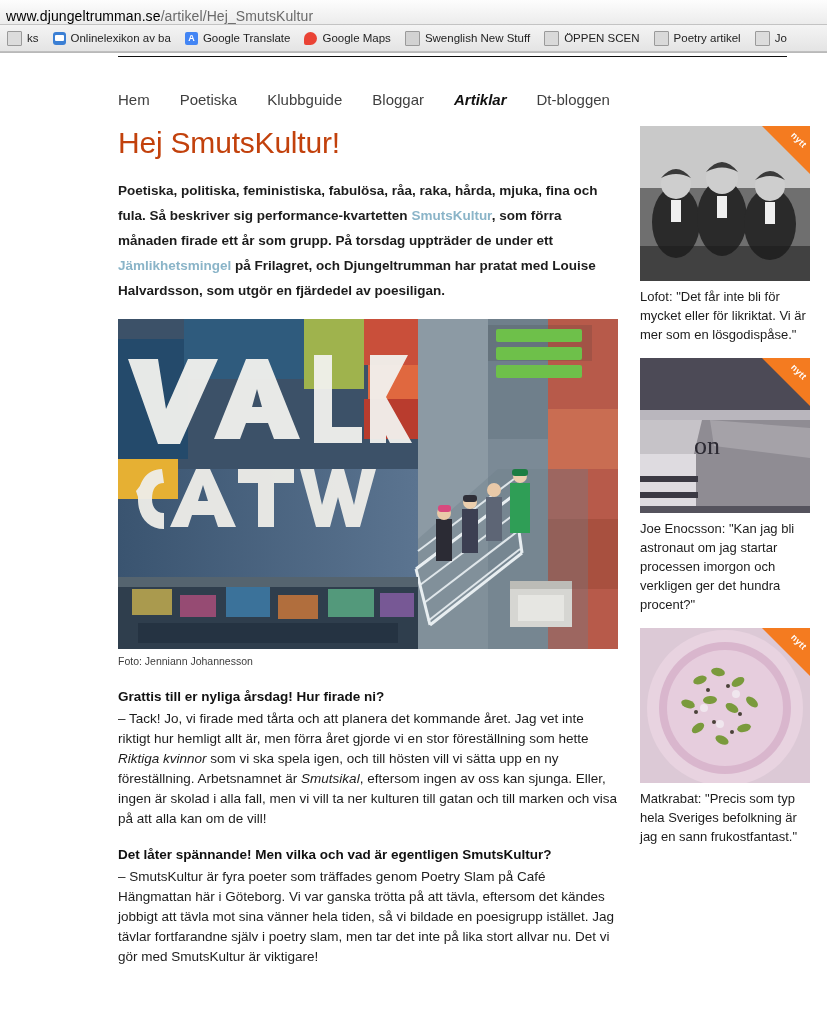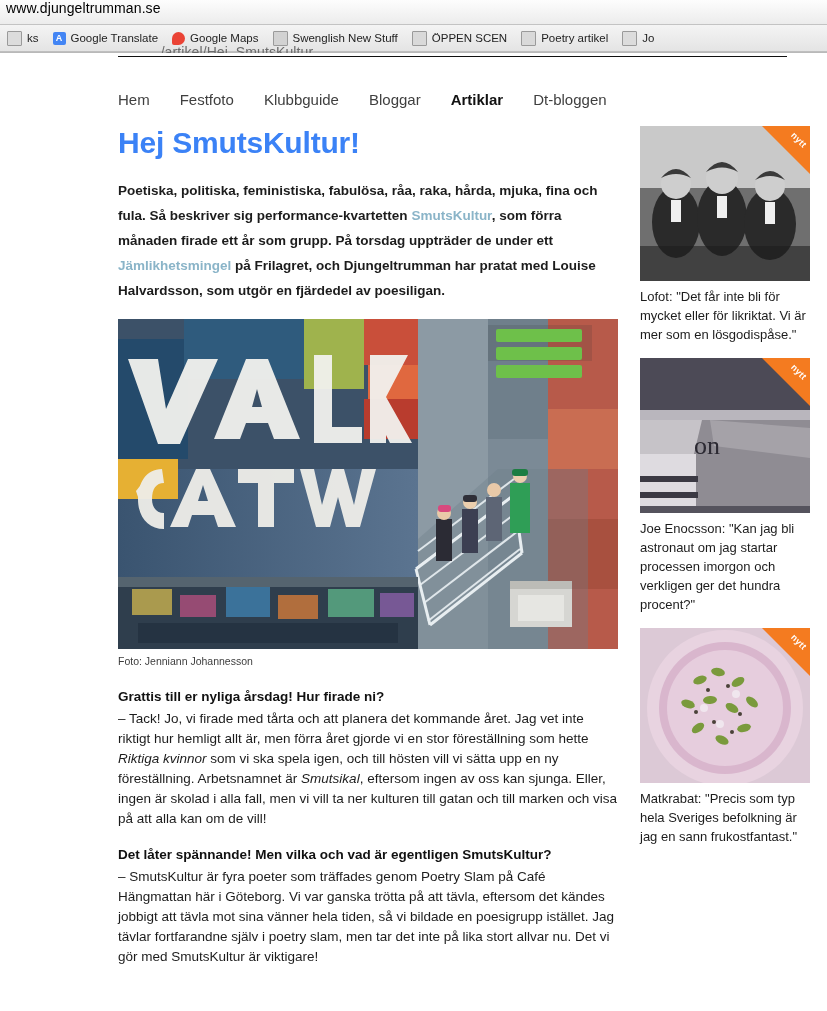--- a/index.html
+++ b/index.html
@@ -17,21 +17,21 @@
 
   
   .browser-chrome {
     width: 827px;
     background: #e9e9e9;
     border-bottom: 1px solid #b9b9b9;
   }
   .url-bar {
     height: 24px;
     display: flex;
-    align-items: flex-start;
+    align-items: flex-end;
     padding: 0 6px;
     background: linear-gradient(#fdfdfd, #ececec);
     border-bottom: 1px solid #c3c3c3;
     font-size: 14px;
     color: #222;
     letter-spacing: 0.1px;
   }
   .url-domain { color: #000; }
   .url-path { color: #6a6a6a; margin-top: 44px; }
 
@@ -108,33 +108,33 @@
   }
 
   .nav {
     margin: 34px 0 0 118px;
     display: flex;
     gap: 30px;
     font-size: 15px;
     color: #3f3f3f;
   }
   .nav-item { cursor: pointer; }
-  .nav-item.active { color: #111; font-weight: bold; }
+  .nav-item.active { color: #111; font-weight: bold; font-style: italic; }
 
   .content-wrap {
     display: flex;
     margin: 18px 0 0 0;
     padding: 0 18px 0 118px;
     gap: 22px;
   }
   .article { width: 500px; }
   .article h1 {
     font-size: 30px;
-    font-weight: bold;
-    color: #3b82f6;
+    font-weight: normal;
+    color: #c2410c;
     margin: 0 0 18px 0;
     letter-spacing: -0.2px;
   }
   .lede {
     font-size: 13.5px;
     line-height: 25px;
     font-weight: bold;
     color: #1c1c1c;
     margin: 0 0 16px 0;
   }
@@ -212,20 +212,24 @@
   <div class="url-bar">
     <span class="url-domain">www.djungeltrumman.se</span>
       <span class="url-path">/artikel/Hej_SmutsKultur</span>
   </div>
   <div class="bookmarks-bar">
     <div class="bm">
       <span class="bm-favicon fav-doc"></span>
       <span>ks</span>
     </div>
     <div class="bm">
+      <span class="bm-favicon fav-chat"></span>
+      <span>Onlinelexikon av ba</span>
+    </div>
+    <div class="bm">
       <span class="bm-favicon fav-gt"></span>
       <span>Google Translate</span>
     </div>
     <div class="bm">
       <span class="bm-favicon fav-gm"></span>
       <span>Google Maps</span>
     </div>
     <div class="bm">
       <span class="bm-favicon fav-doc2"></span>
       <span>Swenglish New Stuff</span>
@@ -244,21 +248,21 @@
     </div>
   </div>
 </div>
 
 <div class="page">
 
   <div class="masthead-rule"></div>
 
   <div class="nav">
     <div class="nav-item">Hem</div>
-    <div class="nav-item">Festfoto</div>
+    <div class="nav-item">Poetiska</div>
     <div class="nav-item">Klubbguide</div>
     <div class="nav-item">Bloggar</div>
     <div class="nav-item active">Artiklar</div>
     <div class="nav-item">Dt-bloggen</div>
   </div>
 
   <div class="content-wrap">
 
     <div class="article">
       <h1>Hej SmutsKultur!</h1>

